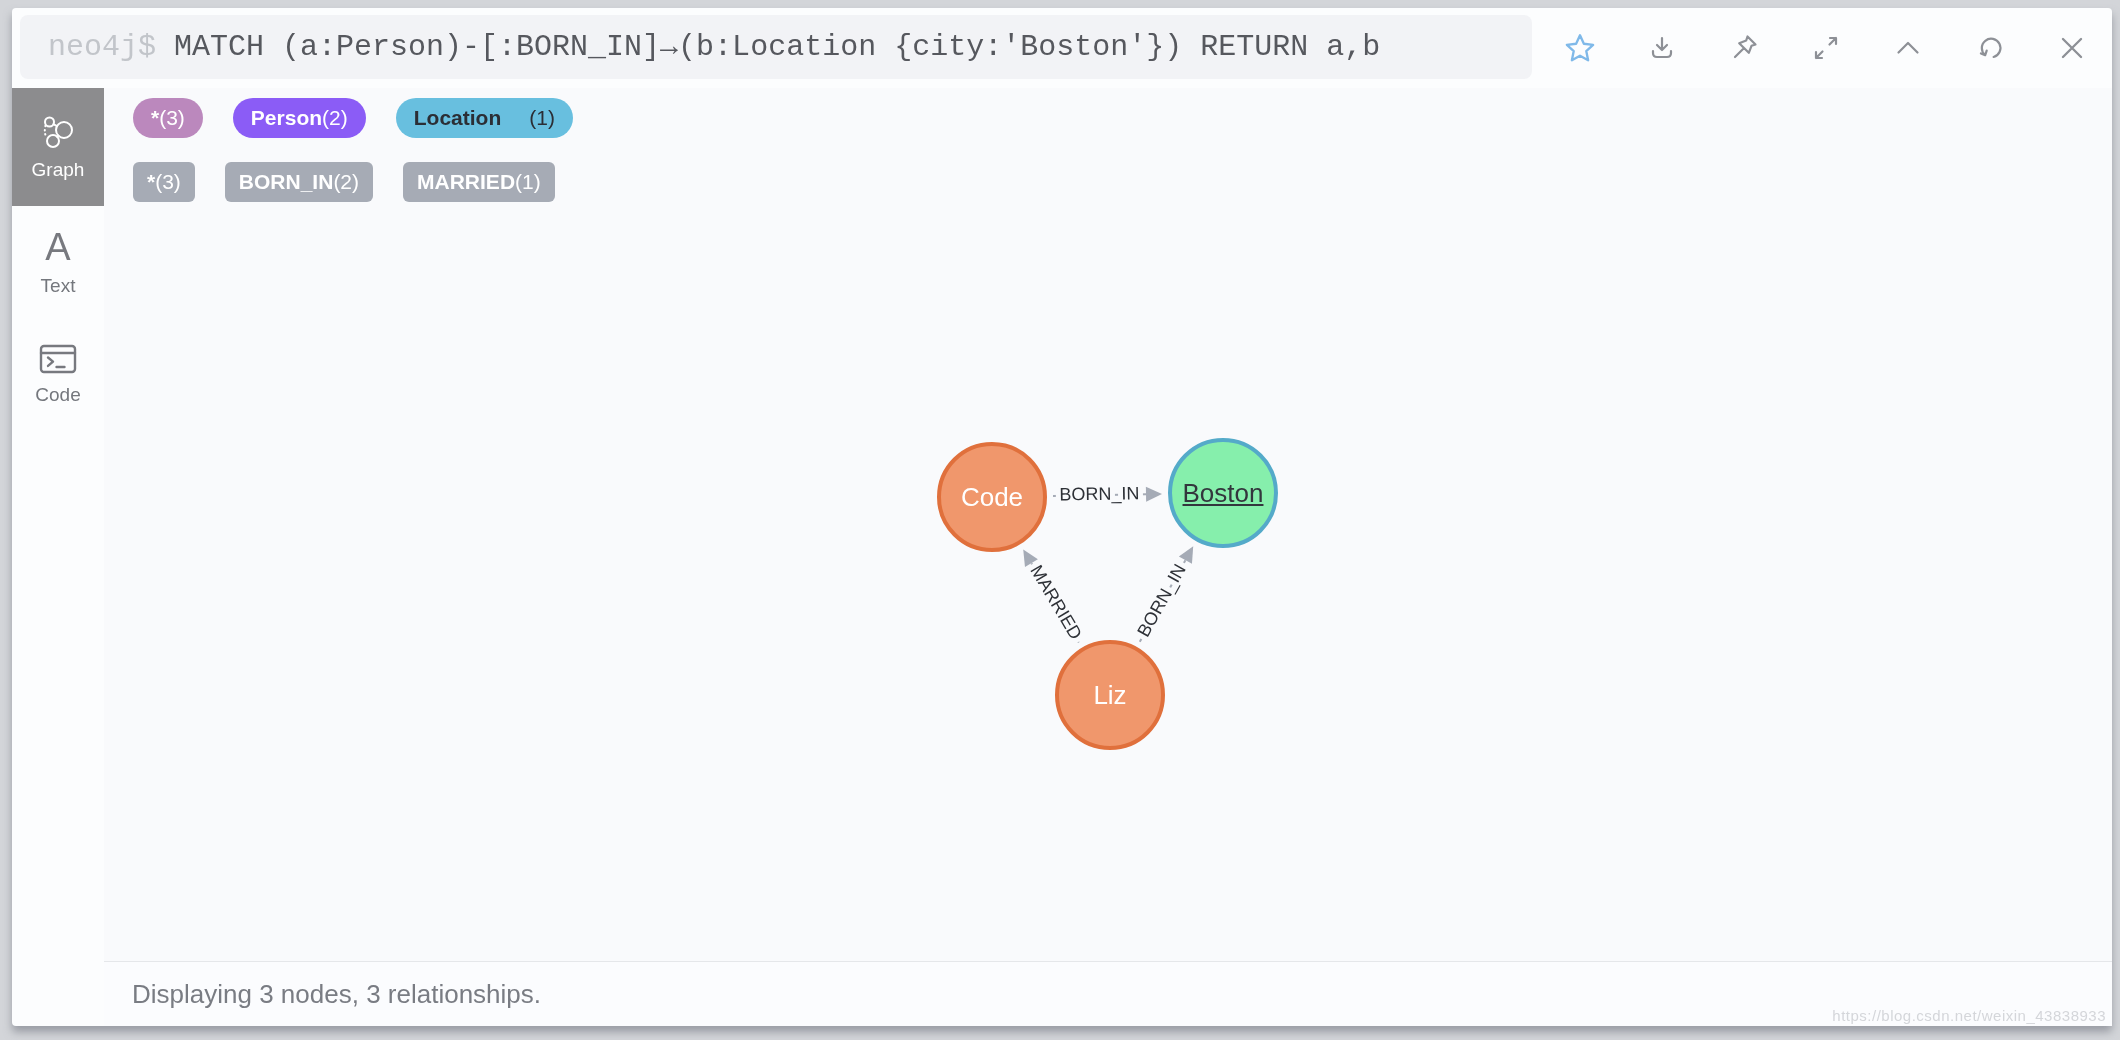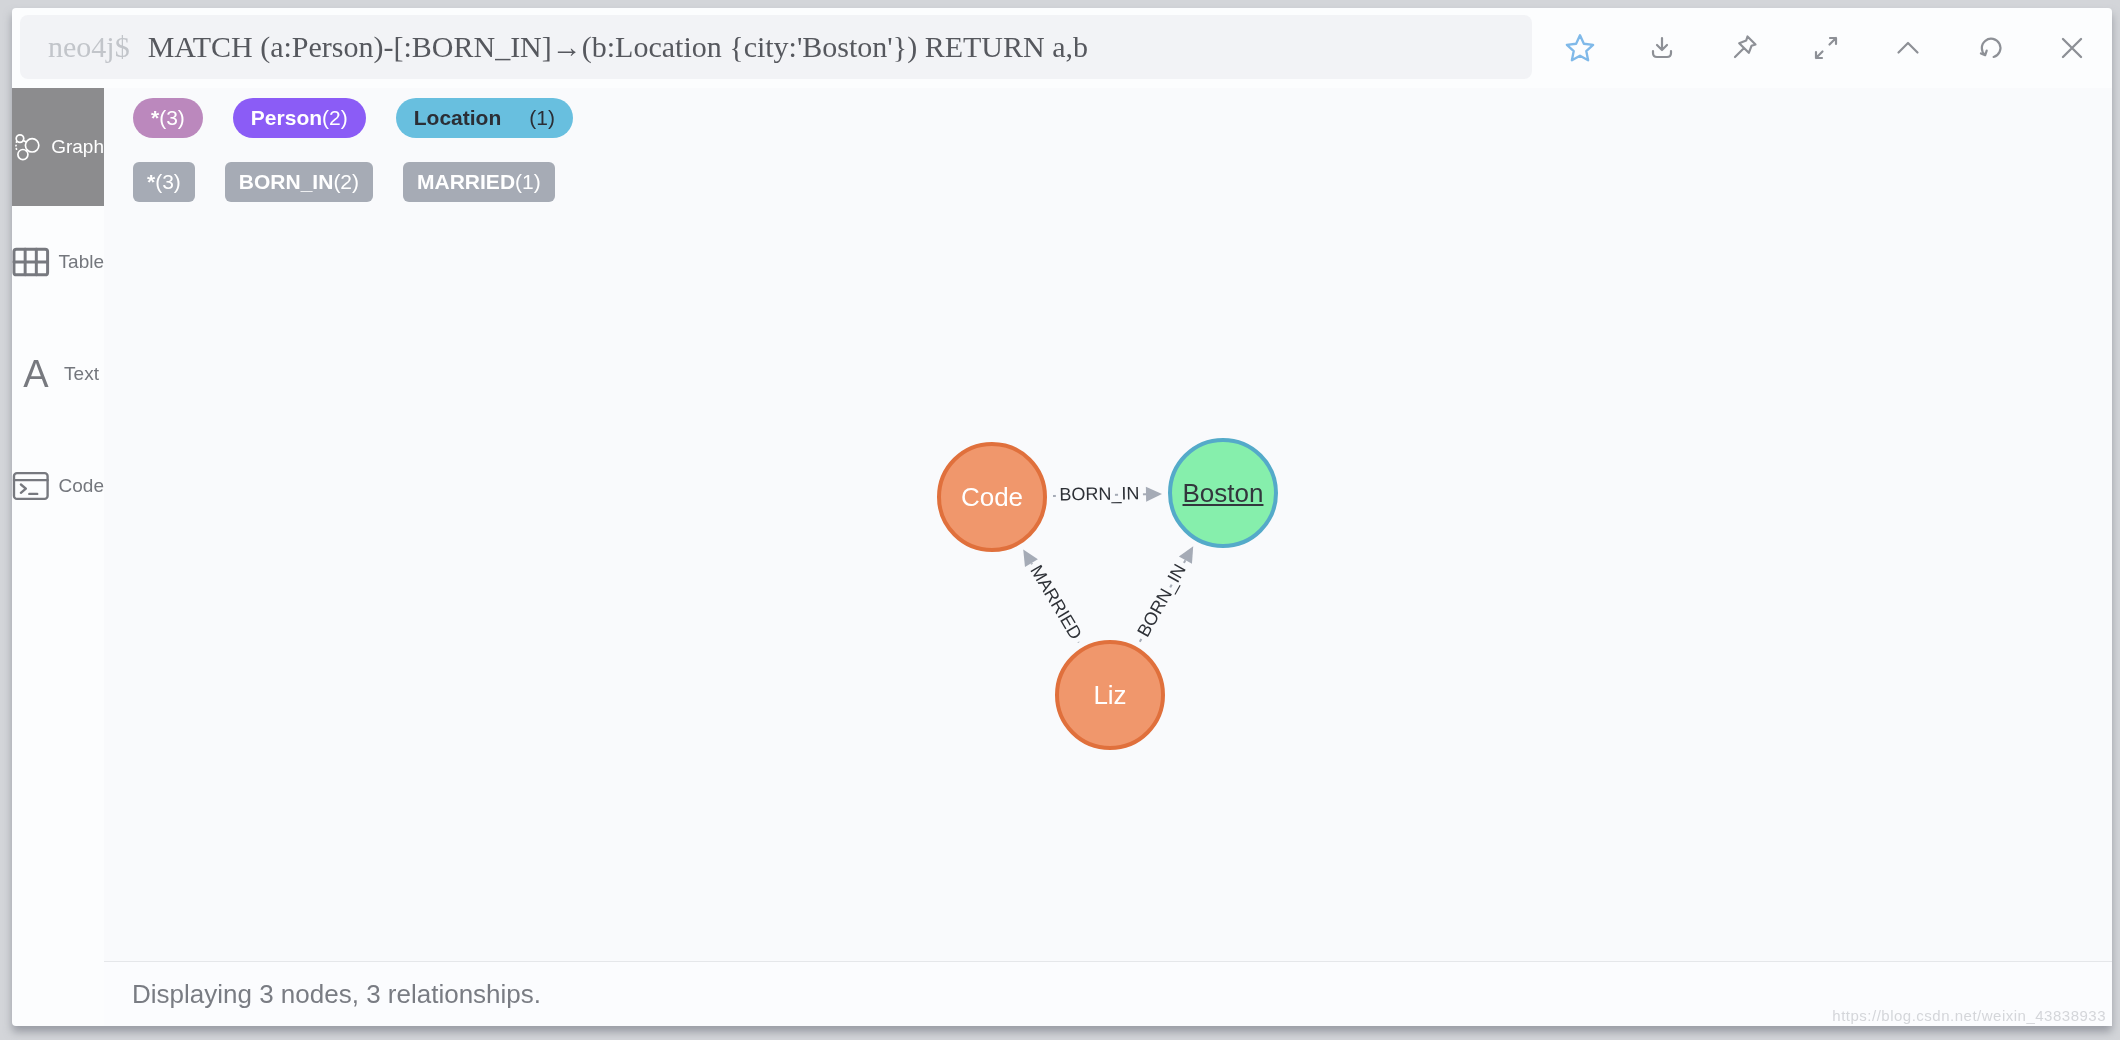--- a/index.html
+++ b/index.html
@@ -4,30 +4,30 @@
 <style>
   html,body{margin:0;padding:0}
   body{width:2120px;height:1040px;background:#d3d5d9;position:relative;overflow:hidden;
        font-family:"Liberation Sans",sans-serif;}
   .frame{position:absolute;left:12px;top:8px;width:2100px;height:1018px;background:#fcfdfe;
          border-radius:4px;box-shadow:0 6px 9px rgba(105,110,120,.55);}
   
   .header{position:absolute;left:0;top:0;right:0;height:80px;}
   .query-box{position:absolute;left:8px;top:7px;width:1512px;height:64px;background:#f2f3f6;
              border-radius:8px;display:flex;align-items:center;padding-left:28px;box-sizing:border-box;
-             font-family:Liberation Serif, serif;font-size:30px;cursor:text;white-space:pre;}
+             font-family:Liberation Mono, monospace;font-size:30px;cursor:text;white-space:pre;}
   .prompt{color:#c2c5ca;margin-right:18px;}
   .query{color:#56585e;}
   .actions{position:absolute;left:1527px;top:0;height:80px;display:flex;}
   .action{width:82px;height:80px;display:flex;align-items:center;justify-content:center;cursor:pointer;}
   .action svg{stroke:#8d9096;fill:none;stroke-width:2.2;stroke-linecap:round;stroke-linejoin:round;}
   .action.star svg{stroke:#7fb9e9;}
   
   .sidebar{position:absolute;left:0;top:80px;width:92px;bottom:0;}
-  .tab{height:112px;display:flex;align-items:center;justify-content:center;
+  .tab{height:112px;display:flex;flex-direction:column;align-items:center;justify-content:center;
        gap:9px;color:#74777d;font-size:19px;cursor:pointer;}
   .tab svg{stroke:#77797f;fill:none;stroke-linecap:round;stroke-linejoin:round;}
   .tab.active{height:118px;background:#8c8c8e;color:#ffffff;}
   .tab.active svg{stroke:#ffffff;}
   
   .canvas{position:absolute;left:92px;top:80px;right:0;bottom:64px;background:#f9fafc;overflow:hidden;}
   .legend{position:absolute;left:29px;top:10px;z-index:5;}
   .badge-row{display:flex;gap:30px;margin-bottom:24px;}
   .badge{height:40px;display:flex;align-items:center;padding:0 18px;font-size:21px;font-weight:bold;
          border-radius:20px;cursor:pointer;}
@@ -95,29 +95,20 @@
       <svg width="36" height="36" viewBox="0 0 36 36" stroke-width="2">
         <circle cx="24" cy="16" r="8"></circle>
         <circle cx="9.5" cy="8" r="4.5"></circle>
         <circle cx="13" cy="27" r="6"></circle>
         <path d="M13.4 10.2 L17 12.1 M17.2 22.8 L18.4 21.6"></path>
         <path d="M5.5 11.5 Q3.5 20 7.2 23.5" stroke-dasharray="0.6 3.6"></path>
       </svg>
       <span>Graph</span>
     </div>
     <div class="tab">
-      <svg width="38" height="32" viewBox="0 0 38 32" stroke-width="3">
-        <rect x="2" y="3" width="34" height="26" rx="2.5"></rect>
-        <line x1="2" y1="16" x2="36" y2="16"></line>
-        <line x1="13.3" y1="3" x2="13.3" y2="29"></line>
-        <line x1="24.6" y1="3" x2="24.6" y2="29"></line>
-      </svg>
-      <span>Table</span>
-    </div>
-    <div class="tab">
       <svg width="38" height="38" viewBox="0 0 38 38">
         <text x="19" y="32" text-anchor="middle" font-size="38" fill="#77797f" stroke="none" font-family="&quot;Liberation Sans&quot;, sans-serif">A</text>
       </svg>
       <span>Text</span>
     </div>
     <div class="tab">
       <svg width="38" height="32" viewBox="0 0 38 32" stroke-width="2.4">
         <rect x="2" y="3" width="34" height="26" rx="3"></rect>
         <line x1="2" y1="10" x2="36" y2="10"></line>
         <path d="M9 14.5 l5 4.2 -5 4.2"></path>

